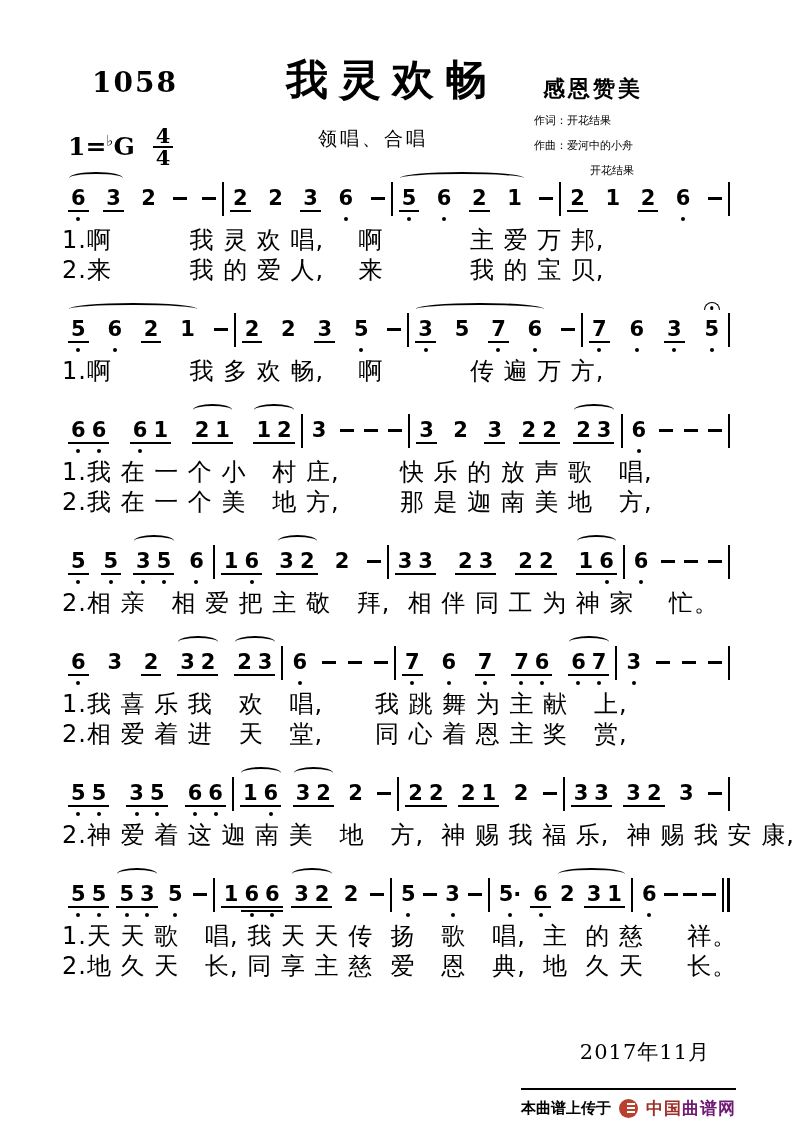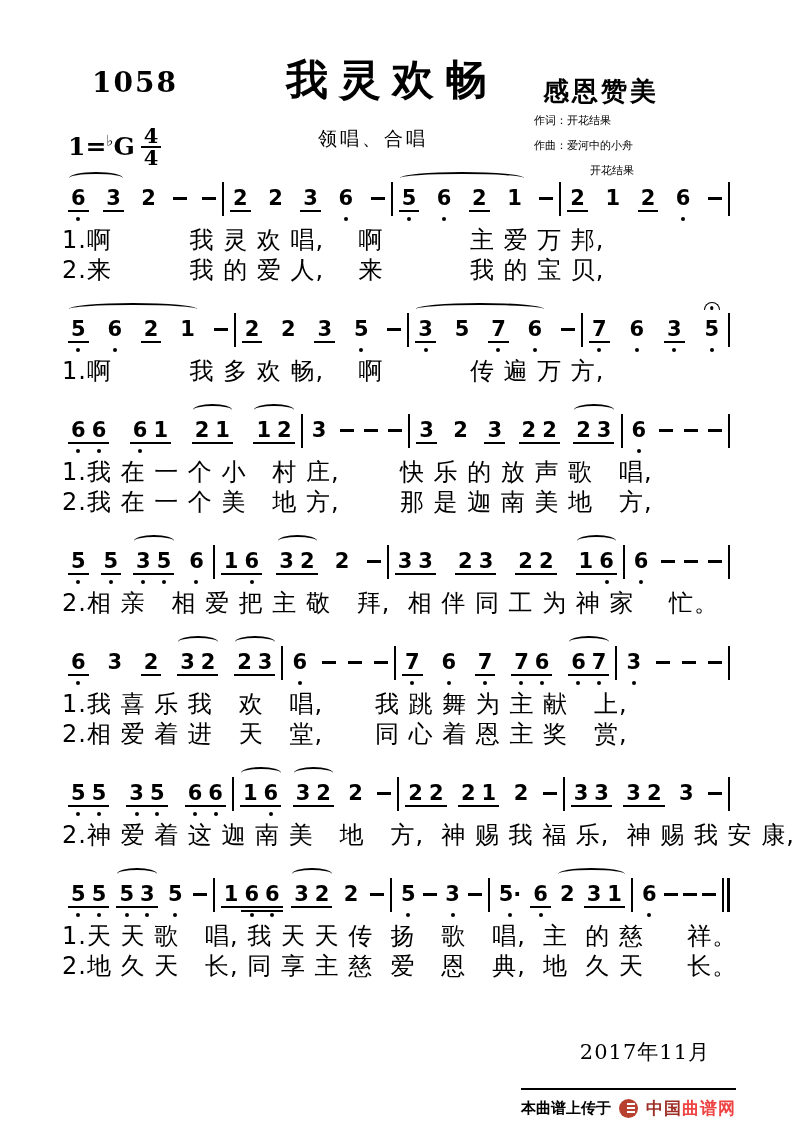--- a/index.html
+++ b/index.html
@@ -3,25 +3,25 @@
 <meta charset="utf-8">
 <style>
   html,body{margin:0;padding:0;background:#e8e8e8;}
   .page{position:relative;width:792px;height:1121px;background:#ffffff;margin:0 auto;
         font-family:"DejaVu Sans",sans-serif;color:#000;overflow:hidden;}
 
   
   .song-number{position:absolute;left:92px;top:66px;font-family:"DejaVu Serif",serif;
                font-size:28px;font-weight:600;letter-spacing:2px;}
   .title{position:absolute;left:286px;top:52px;font-size:42px;font-weight:bold;letter-spacing:11px;white-space:nowrap;}
-  .category{position:absolute;left:543px;top:74px;font-size:26px;font-weight:bold;letter-spacing:3px;white-space:nowrap;}
+  .category{position:absolute;left:543px;top:74px;font-size:22px;font-weight:bold;letter-spacing:3px;white-space:nowrap;}
   .perf-note{position:absolute;left:318px;top:126px;font-size:19px;letter-spacing:3px;white-space:nowrap;}
   .credits{position:absolute;left:534px;top:108px;font-size:11px;line-height:25px;white-space:nowrap;}
   .credits .indent{padding-left:56px;}
-  .keytime{position:absolute;left:68px;top:126px;display:flex;align-items:center;gap:6px;}
+  .keytime{position:absolute;left:68px;top:126px;display:flex;align-items:center;gap:18px;}
   .keysig{font-size:25px;font-weight:bold;font-family:"DejaVu Serif",serif;}
   .keysig sup{font-size:15px;}
   .timesig{display:inline-flex;flex-direction:column;align-items:center;font-family:"DejaVu Serif",serif;
            font-size:21px;font-weight:bold;line-height:20px;}
   .timesig .top{border-bottom:2px solid #000;padding:0 3px;}
 
   
   .music{position:absolute;left:62px;top:170px;width:668px;}
   .system{margin-bottom:17px;}
   .sysrow{display:flex;align-items:flex-start;justify-content:space-between;width:100%;}
@@ -48,21 +48,21 @@
 
   
   .date{position:absolute;right:82px;top:1038px;font-size:21px;font-family:"DejaVu Serif",serif;letter-spacing:1px;margin-left:40px;}
   .footer{position:absolute;right:56px;top:1088px;display:flex;align-items:center;gap:8px;
           border-top:2px solid #000;padding-top:7px;}
   .upload-note{font-size:15px;font-weight:bold;}
   .cd{position:relative;width:19px;height:19px;border-radius:50%;background:#b8402e;flex:none;}
   .cd::after{content:"";position:absolute;right:3px;top:4px;width:8px;height:11px;
              background:repeating-linear-gradient(#fff 0 2px,#b8402e 2px 4px);}
   .site{font-size:17px;font-weight:bold;color:#9c2f26;letter-spacing:1px;}
-  .site .lt{color:#ef4444;font-family:Liberation Mono, monospace;}
+  .site .lt{color:#701a75;font-family:Liberation Mono, monospace;}
 </style>
 </head>
 <body>
 
 <div class="page">
 
   <div class="song-number">1058</div>
   <div class="title">我灵欢畅</div>
   <div class="category">感恩赞美</div>
   <div class="perf-note">领唱、合唱</div>

